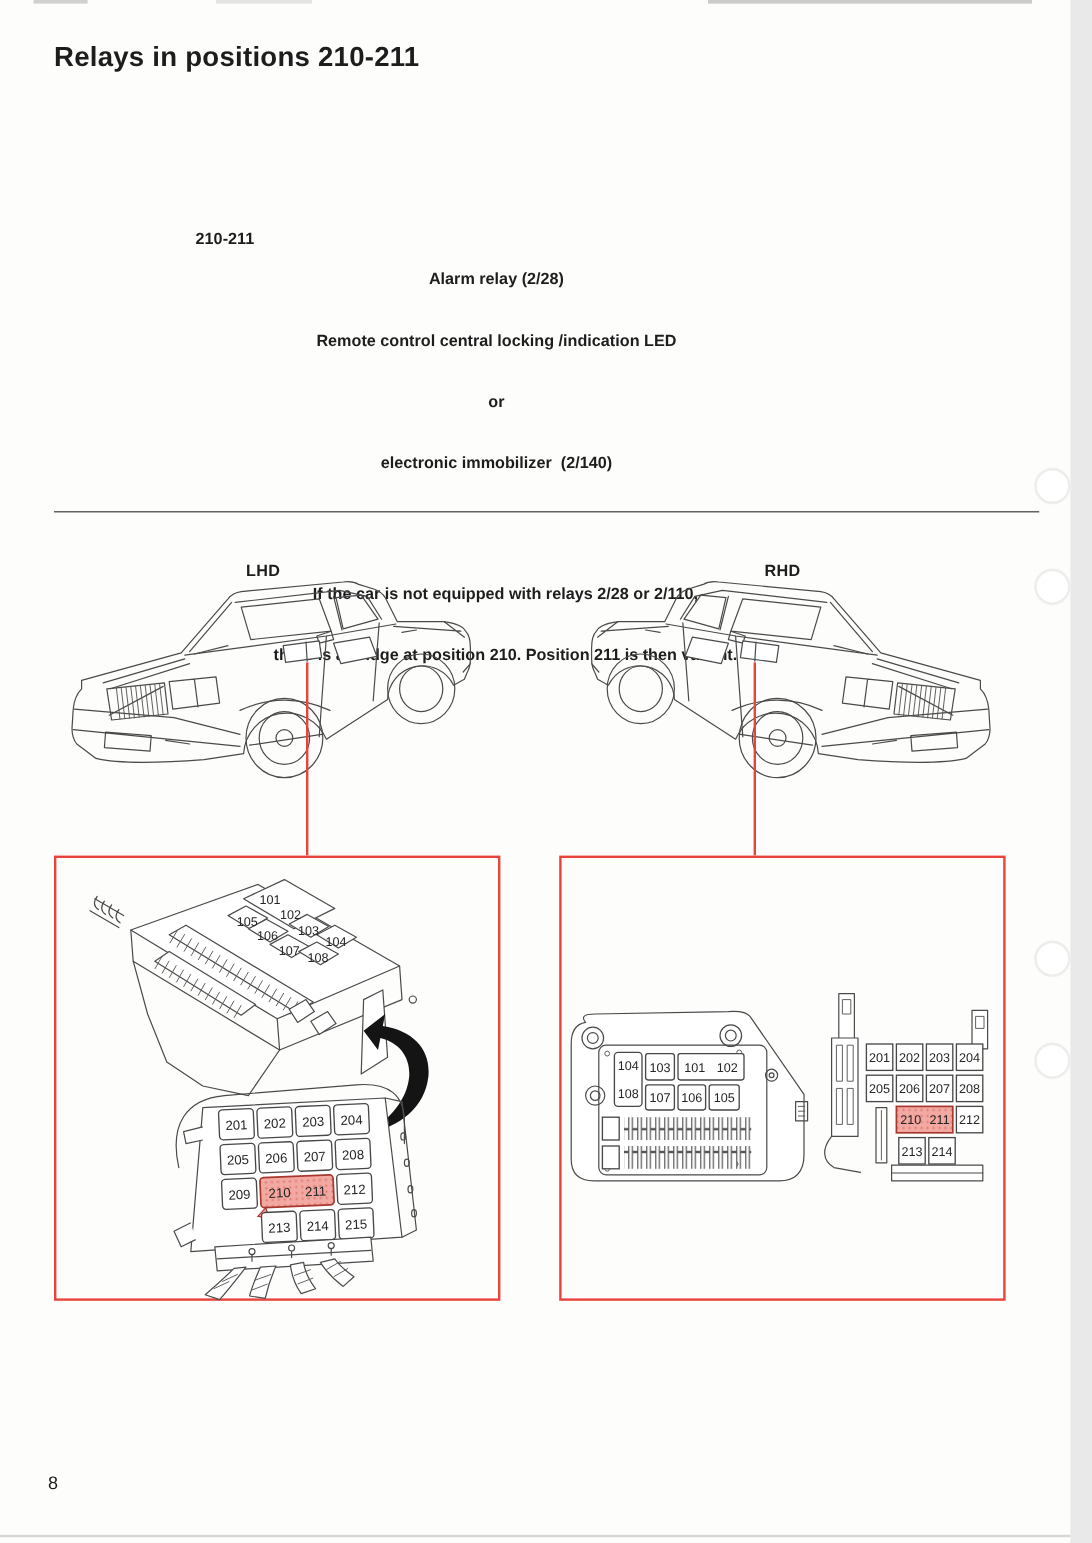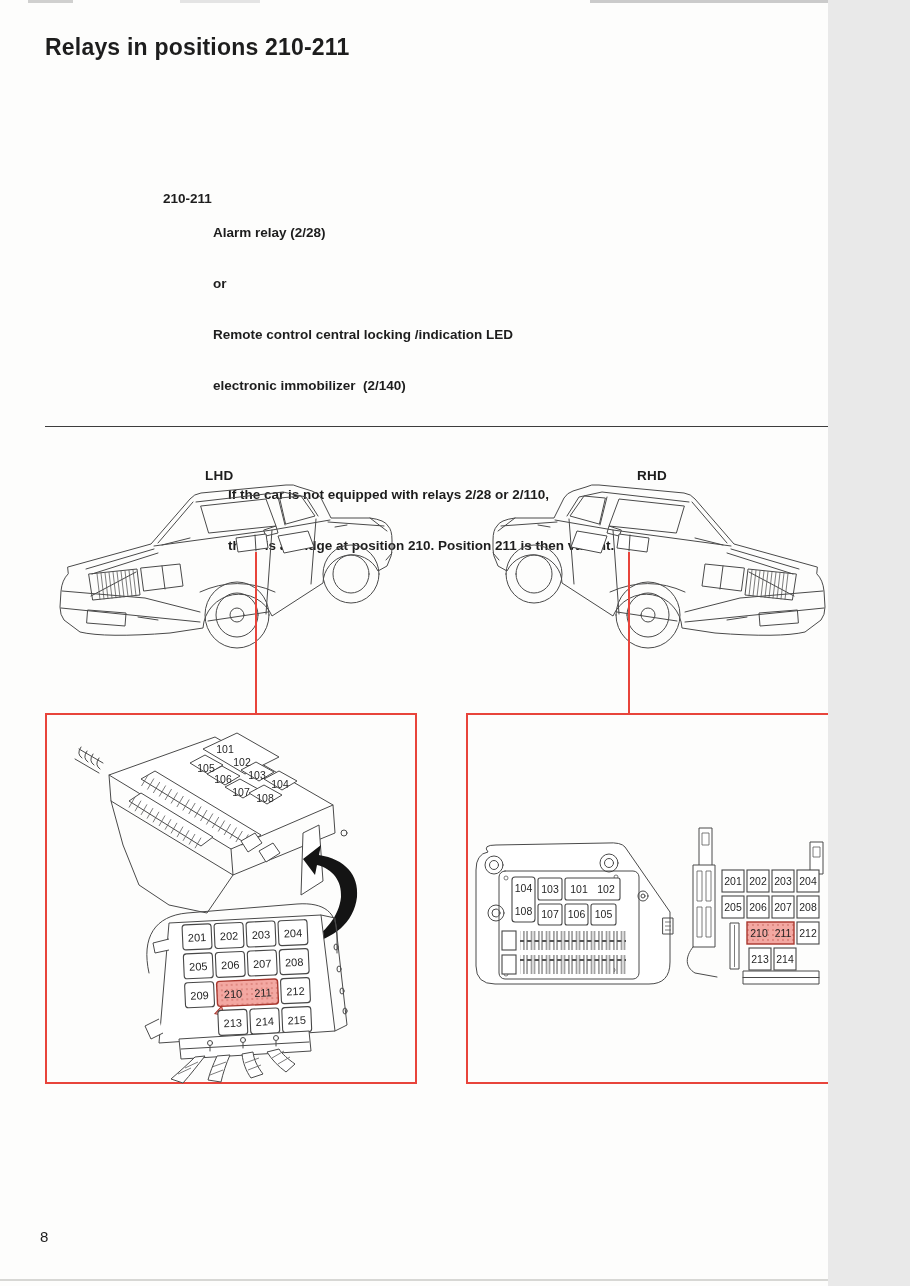--- a/index.html
+++ b/index.html
@@ -1,19 +1,19 @@
 <!DOCTYPE html>
 <html><head>
 <meta charset="utf-8">
 <style>
   html,body{margin:0;padding:0;background:#e9e9e9;}
-  .page{position:relative;width:828px;height:1286px;background:#fdfdfc;overflow:hidden;
+  .page{position:relative;width:892px;height:1286px;background:#fdfdfc;overflow:hidden;
         font-family:"Liberation Sans",sans-serif;color:#1d1d1d;}
   .title{position:absolute;left:45px;top:34px;font-size:23px;font-weight:bold;letter-spacing:.2px;}
-  .desc{position:absolute;left:163px;top:190px;font-size:13.5px;font-weight:bold;line-height:17px;}
+  .desc{position:absolute;left:163px;top:190px;font-size:13.5px;font-weight:bold;line-height:17px;text-align:center;}
   .desc-ref{position:absolute;left:0;top:0;}
   .desc-lines{margin-left:50px;white-space:pre;}
   .desc-note{margin-left:65px;margin-top:24px;white-space:pre;}
   .hrule{position:absolute;left:45px;top:426px;width:821px;border-top:1.6px solid #3d3d3d;}
   .variant-label{position:absolute;top:468px;font-size:13.5px;font-weight:bold;letter-spacing:.3px;}
   .redline{position:absolute;width:2px;background:#e8443b;}
   .redbox{position:absolute;width:368px;height:367px;border:2px solid #e8443b;background:#fdfdfc;}
   svg{position:absolute;overflow:visible;}
   svg text{font-family:"Liberation Sans",sans-serif;fill:#262626;text-anchor:middle;}
   .ln{fill:none;stroke:#4a4a4a;stroke-width:1;stroke-linejoin:round;stroke-linecap:round;}
@@ -41,22 +41,22 @@
   <div class="punch" style="left:862px;top:474px;"></div>
   <div class="punch" style="left:862px;top:784px;"></div>
   <div class="punch" style="left:862px;top:869px;"></div>
 
   <div class="title">Relays in positions 210-211</div>
 
   <div class="desc">
     <span class="desc-ref">210-211</span>
     <div class="desc-lines">
       <div>Alarm relay (2/28)</div>
+      <div>Remote control central locking /indication LED</div>
       <div>or</div>
-      <div>Remote control central locking /indication LED</div>
       <div>electronic immobilizer  (2/140)</div>
     </div>
     <div class="desc-note">
       <div>If the car is not equipped with relays 2/28 or 2/110,</div>
       <div>there is a bridge at position 210. Position 211 is then vacant.</div>
     </div>
   </div>
 
   <div class="hrule"></div>
 

